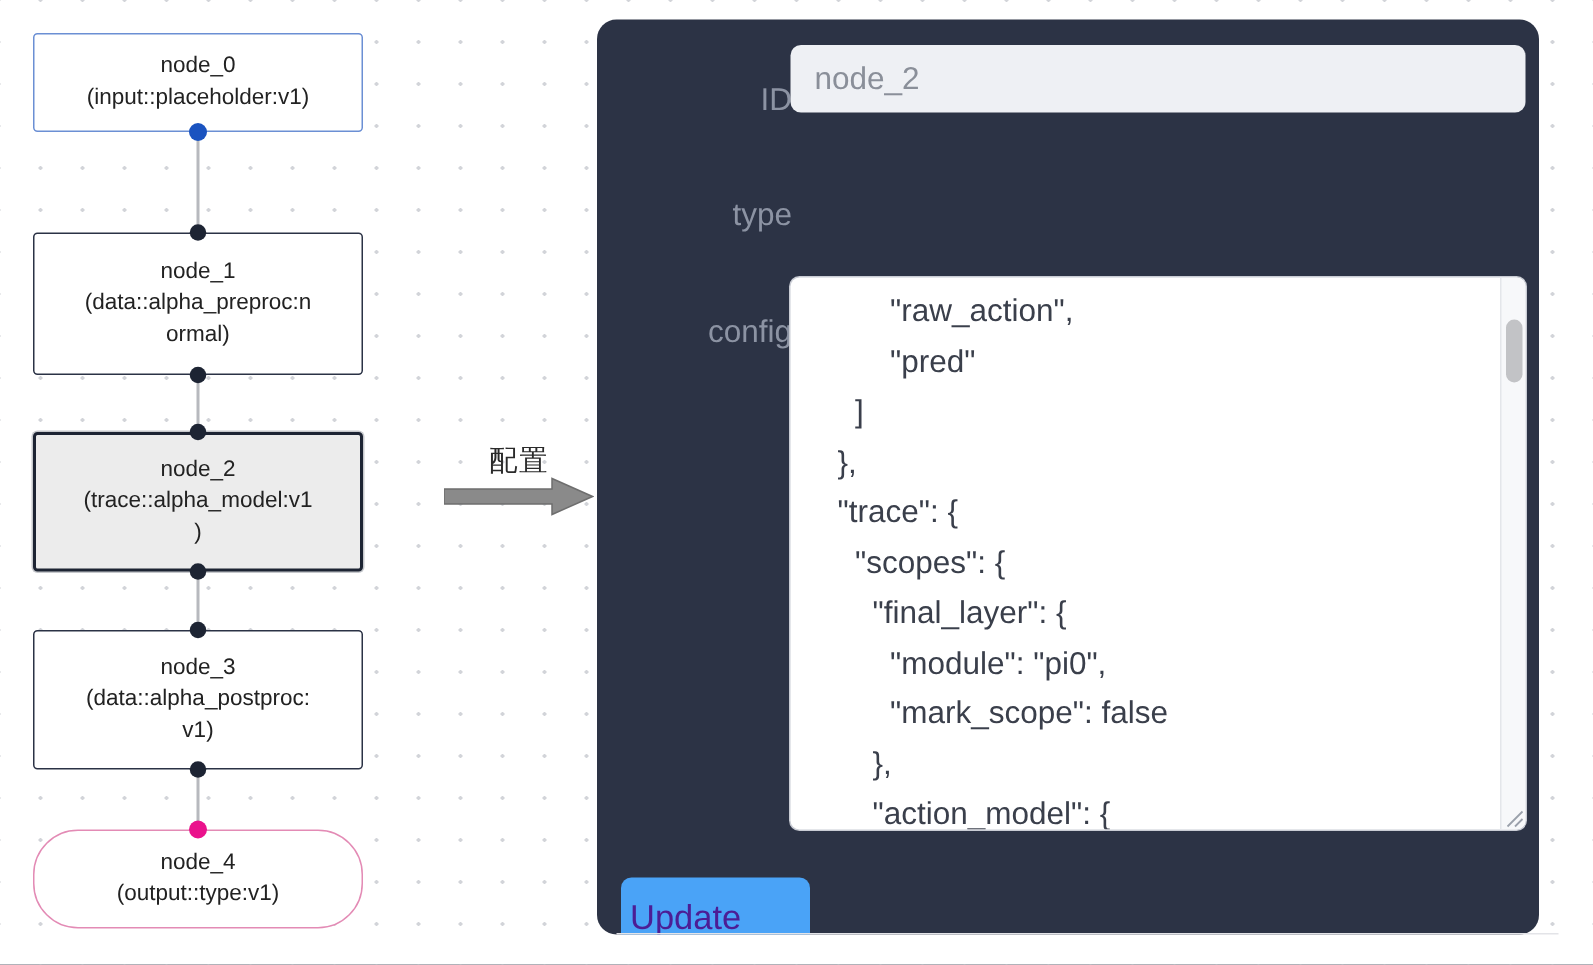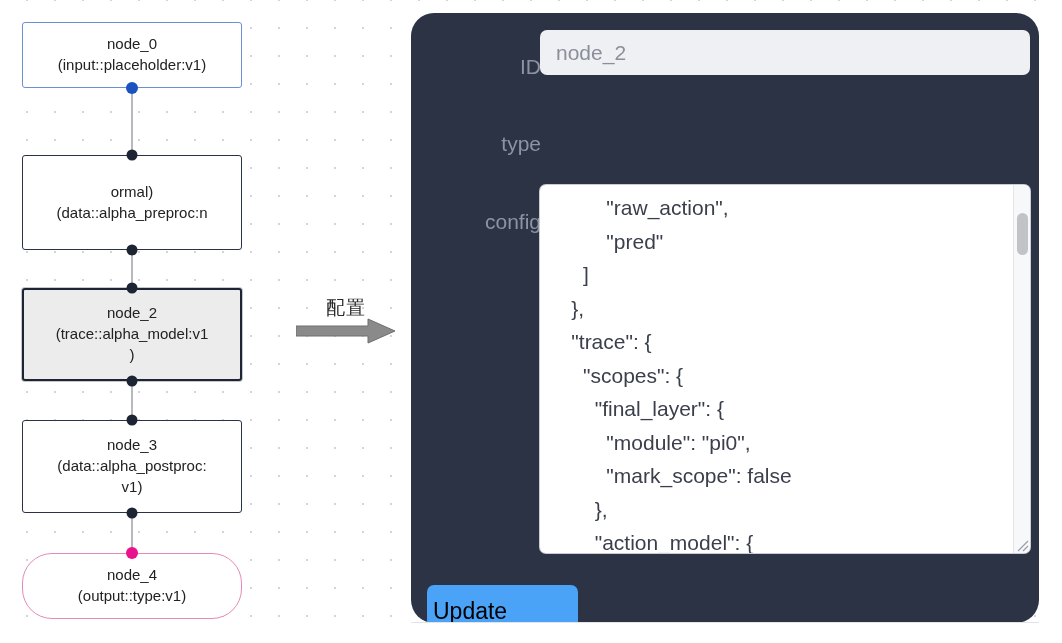--- a/index.html
+++ b/index.html
@@ -99,24 +99,24 @@
     color: #2a2a2a;
     letter-spacing: 1px;
     line-height: 1;
     margin-bottom: 1px;
   }
   #annotation .anno-arrow { display: block; }
 
   
   #panel {
     position: absolute;
-    left: 411px; top: 13px;
+    left: 398px; top: 13px;
     width: 628px; height: 610px;
     background: #2c3345;
-    border-radius: 23px;
+    border-radius: 13px;
     box-sizing: border-box;
     overflow: hidden;
   }
 
   .field-label {
     position: absolute;
     color: #8c93a3;
     font-size: 21px;
     text-align: right;
     line-height: 1;
@@ -185,25 +185,25 @@
   }
   #config-resize {
     position: absolute;
     right: 1px; bottom: 1px;
     width: 14px; height: 14px;
   }
 
   #update-button {
     position: absolute;
     left: 16px; top: 572px;
-    width: 151px; height: 52px;
+    width: 126px; height: 52px;
     background: #4aa3f7;
     border: none;
     border-radius: 7px 7px 0 0;
-    color: #000000;
+    color: #4c1d95;
     font-family: "Liberation Sans", sans-serif;
     font-size: 23px;
     text-align: left;
     cursor: pointer;
   }
 
   
   #bottom-rule {
     position: absolute;
     left: 411px; top: 622px;
@@ -224,22 +224,23 @@
   <div class="node is-input" id="node-0">
     <div class="ntext">
       <span class="nline">node_0</span>
       <span class="nline">(input::placeholder:v1)</span>
     </div>
   </div>
   <div class="handle blue" style="left:132px; top:88px;"></div>
 
   <div class="node" id="node-1">
     <div class="ntext">
+      <span class="nline">node_1</span>
+      <span class="nline">(data::alpha_preproc:n</span>
       <span class="nline">ormal)</span>
-      <span class="nline">(data::alpha_preproc:n</span>
     </div>
   </div>
   <div class="handle" style="left:132px; top:155px;"></div>
   <div class="handle" style="left:132px; top:250px;"></div>
 
   <div class="node is-selected" id="node-2">
     <div class="ntext">
       <span class="nline">node_2</span>
       <span class="nline">(trace::alpha_model:v1</span>
       <span class="nline">)</span>

